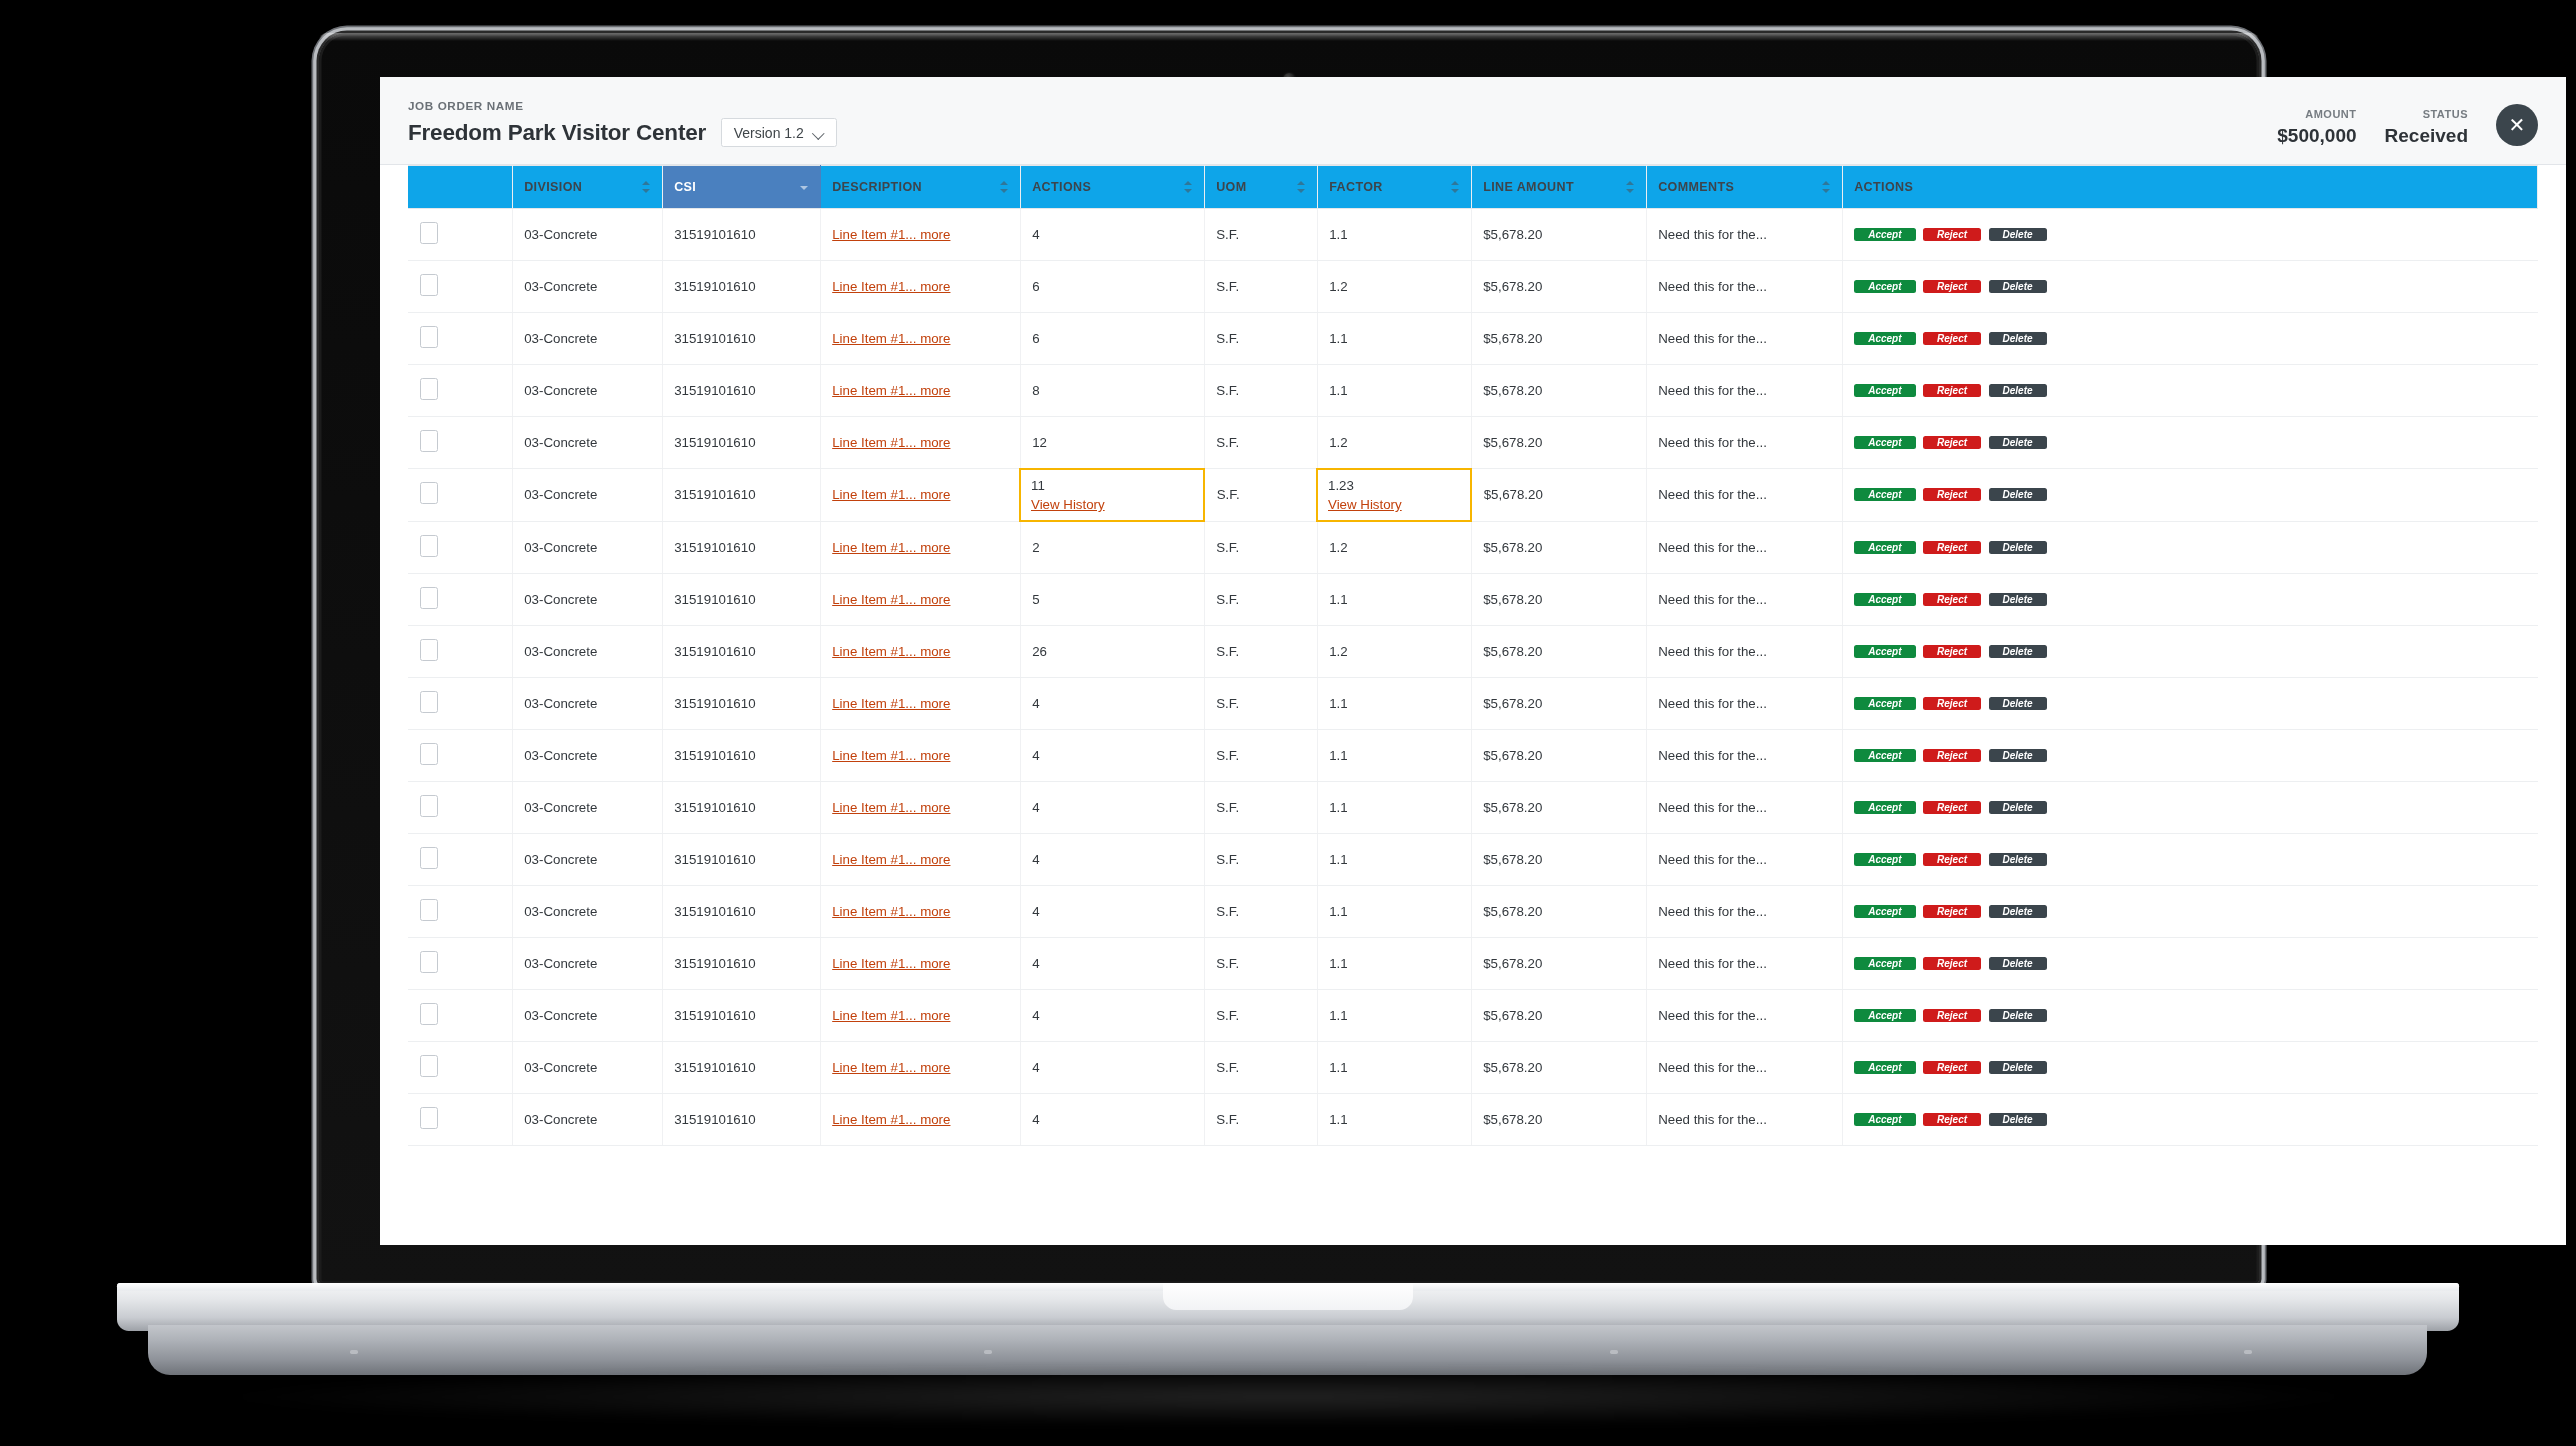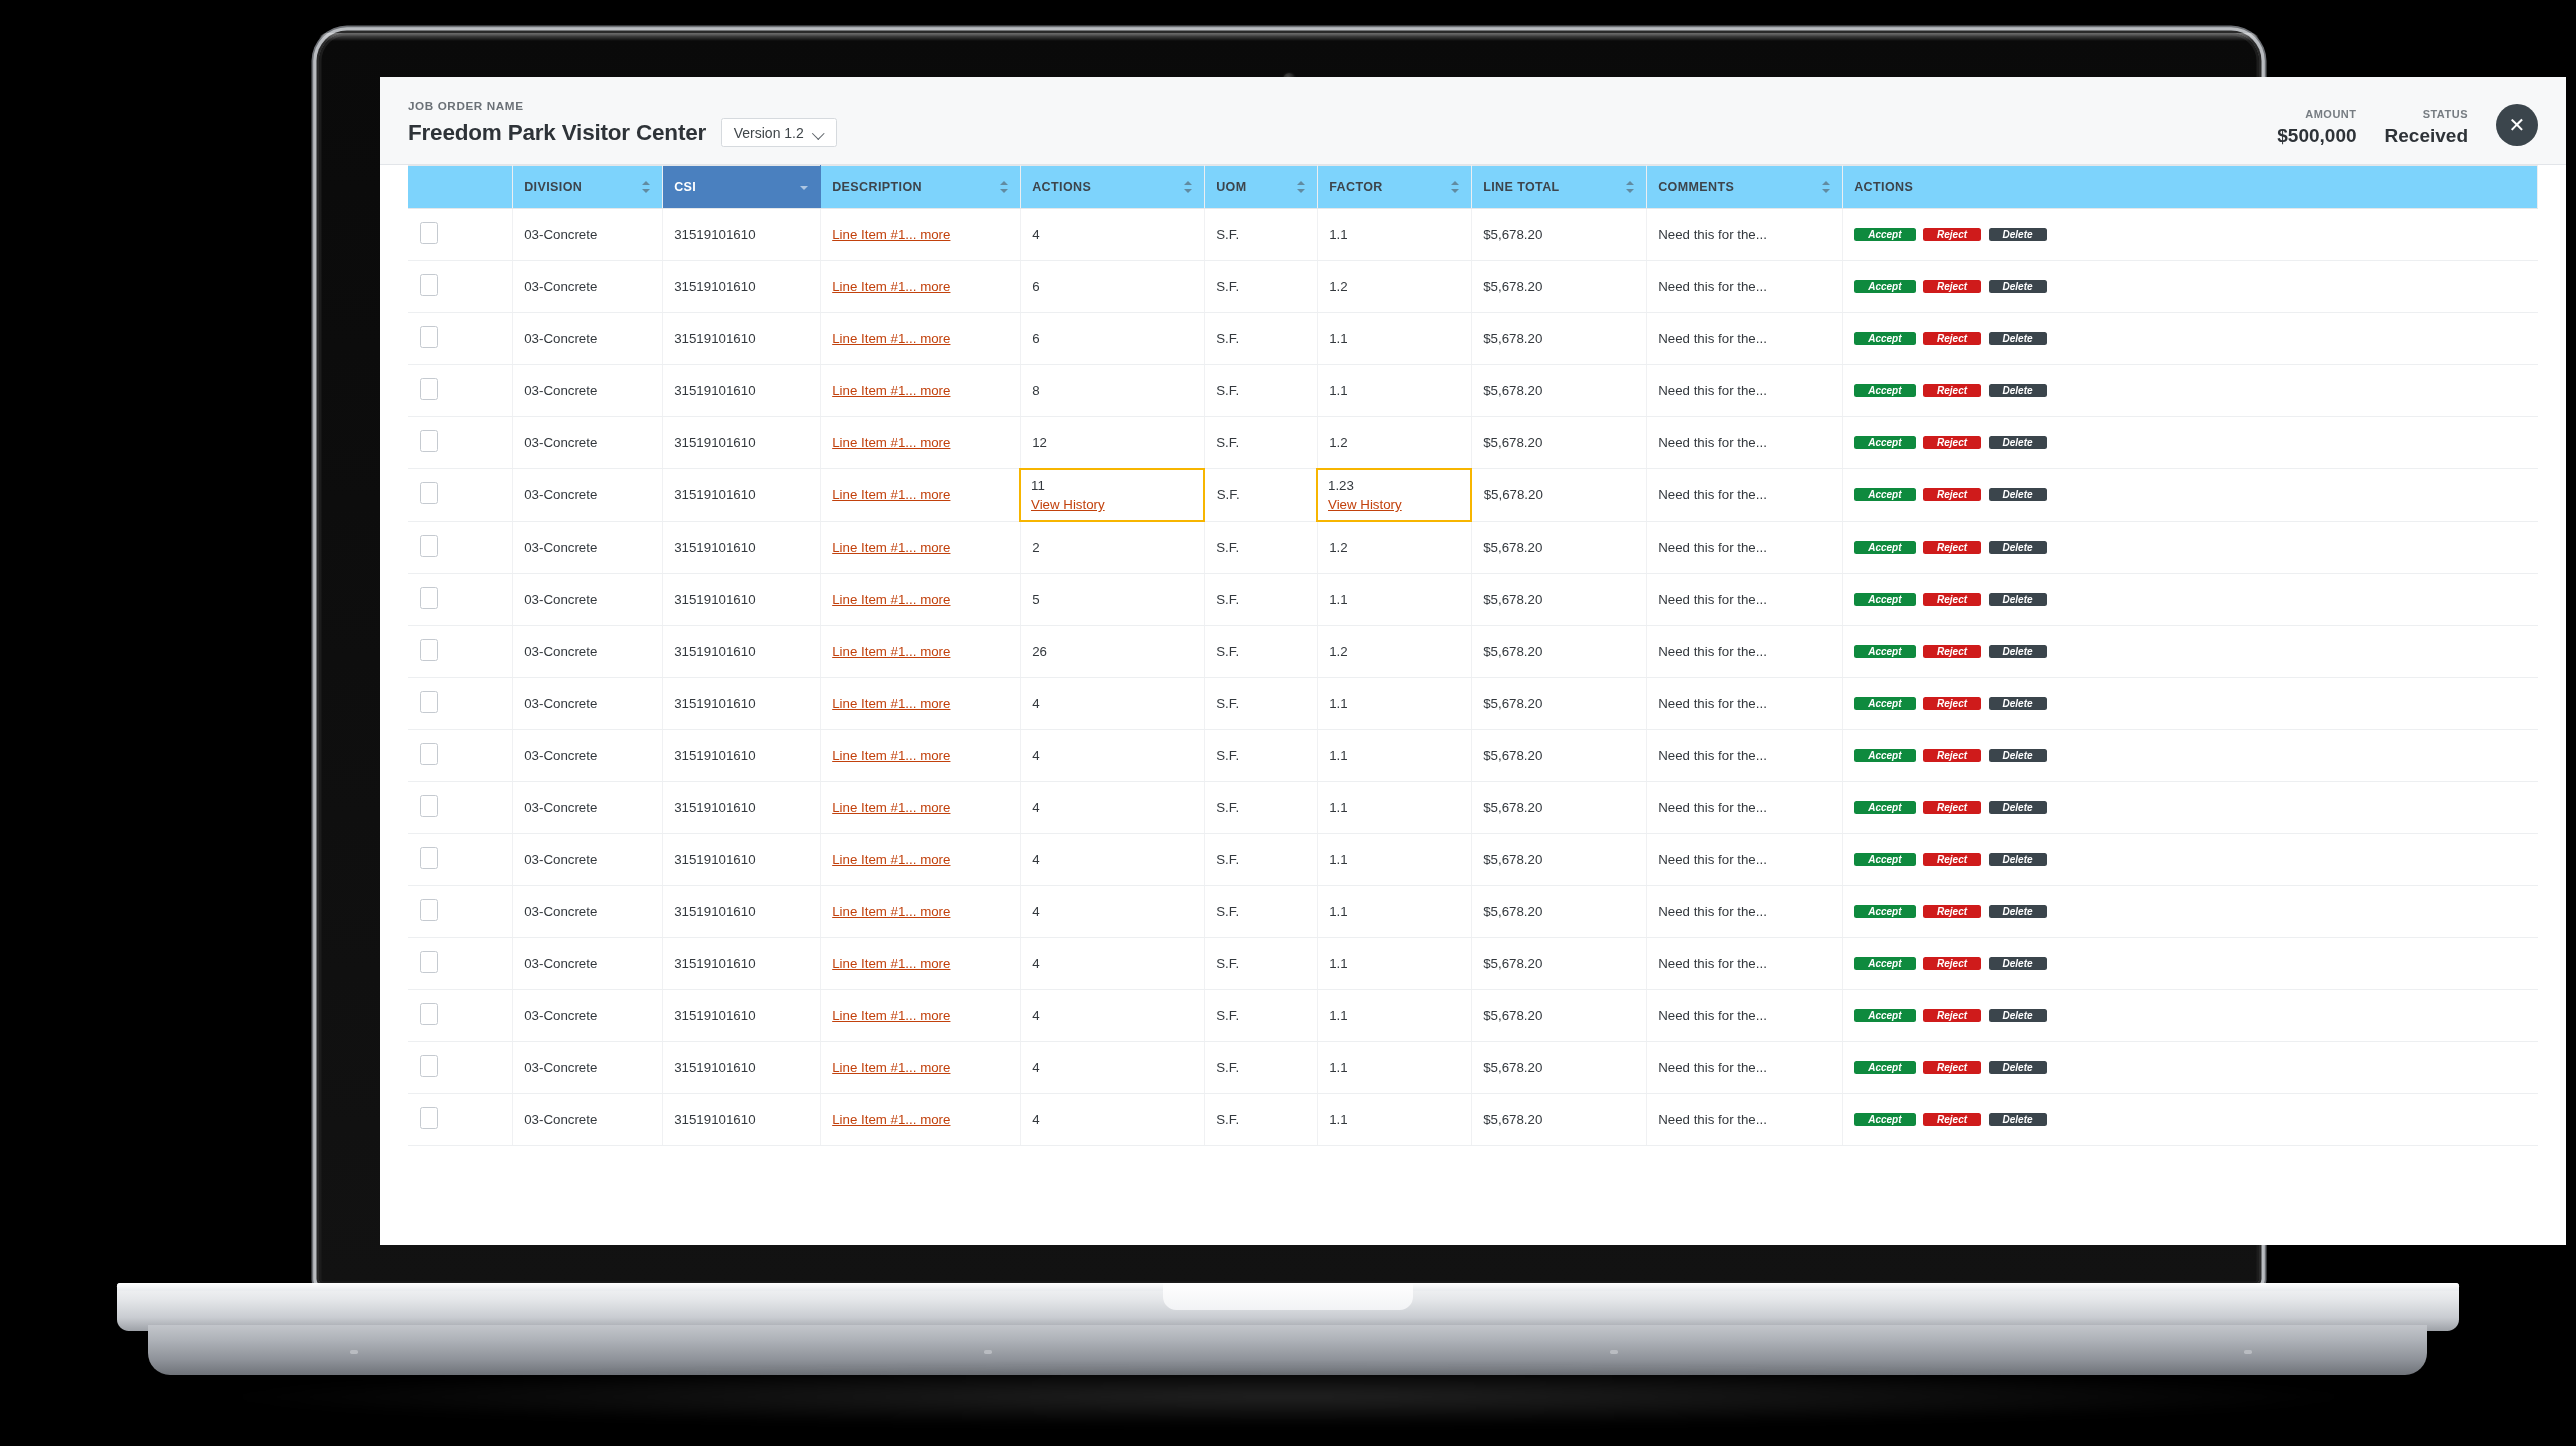--- a/index.html
+++ b/index.html
@@ -140,21 +140,21 @@
     margin-left:auto;
     background:#4a80bf; color:#fff; border:0.8px solid #4a80bf;
     padding:10px 20px; font-size:14px; border-radius:2.5px; cursor:pointer;
     font-weight:600;
   }
 
   
   .table-wrap { flex:1; overflow:hidden; padding:0 28px; }
   table { width:100%; border-collapse:collapse; table-layout:fixed; }
   thead th {
-    background:#7dd3fc; border-top:0.8px solid #e4e7ea; border-bottom:0.8px solid #e4e7ea;
+    background:#0ea5e9; border-top:0.8px solid #e4e7ea; border-bottom:0.8px solid #e4e7ea;
     border-right:0.8px solid #eceef1;
     font-size:12.5px; font-weight:700; color:#3d444b; letter-spacing:0.4px;
     text-align:left; padding:12.5px 11.7px; height:43px;
     position:relative;
   }
   thead th.sel-col { width:104px; }
   thead th.sorted { background:#4a80bf; color:#fff; border-right:0.8px solid #4a80bf; }
   .th-inner { display:flex; align-items:center; justify-content:space-between; }
   .sort-ic { position:relative; width:8.3px; height:13.3px; opacity:.55; flex:none; margin-left:6.7px;}
   .sort-ic::before, .sort-ic::after{
@@ -272,21 +272,21 @@
                   </div>
                 </th>
                 <th style="width: 154px;">
                   <div class="th-inner">
                     <span>FACTOR</span>
                     <span class="sort-ic"></span>
                   </div>
                 </th>
                 <th style="width: 175px;">
                   <div class="th-inner">
-                    <span>LINE TOTAL</span>
+                    <span>LINE AMOUNT</span>
                     <span class="sort-ic"></span>
                   </div>
                 </th>
                 <th style="width: 196px;">
                   <div class="th-inner">
                     <span>COMMENTS</span>
                     <span class="sort-ic"></span>
                   </div>
                 </th>
                 <th style="width: auto;">

